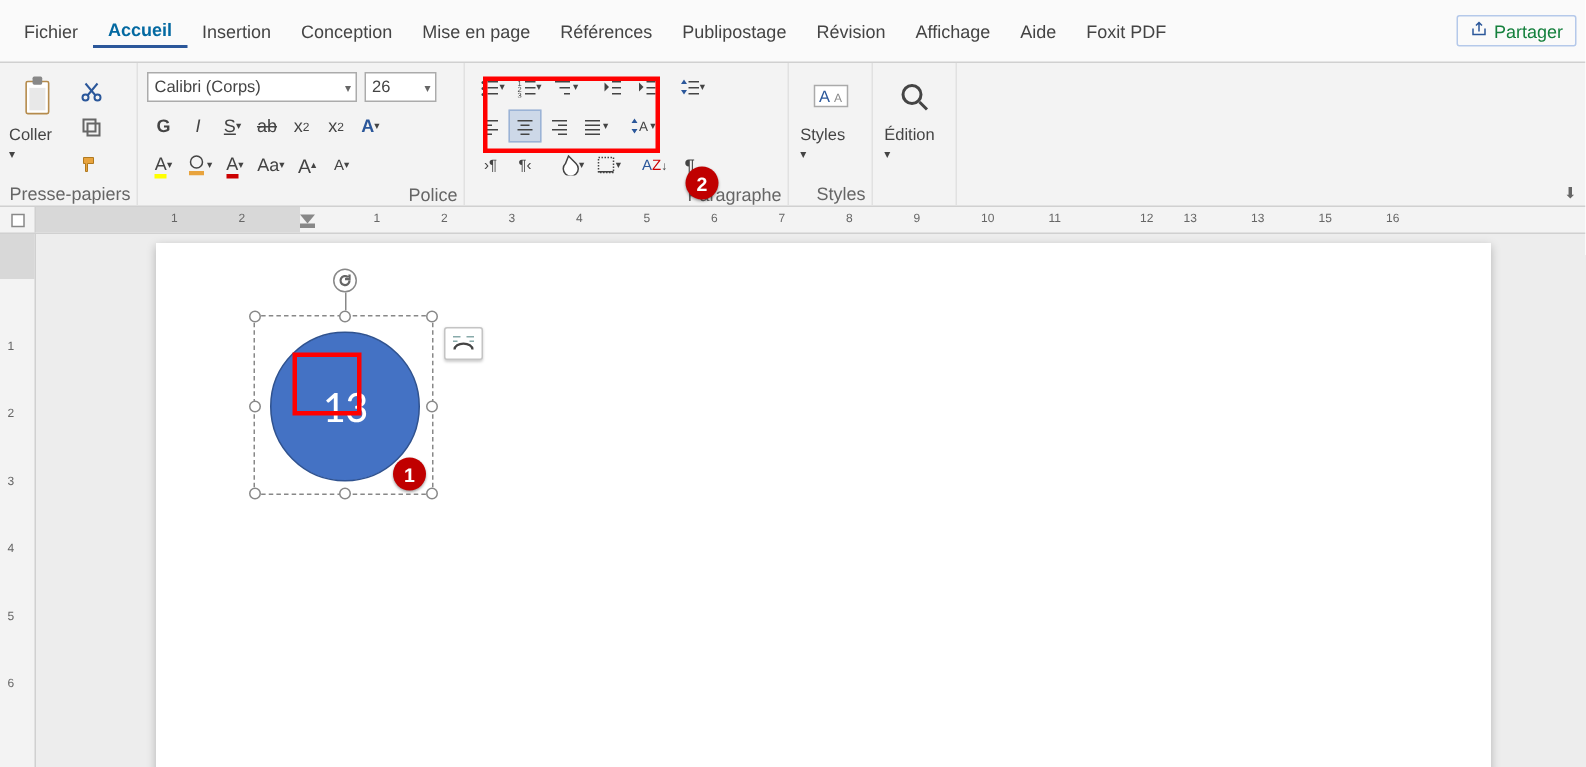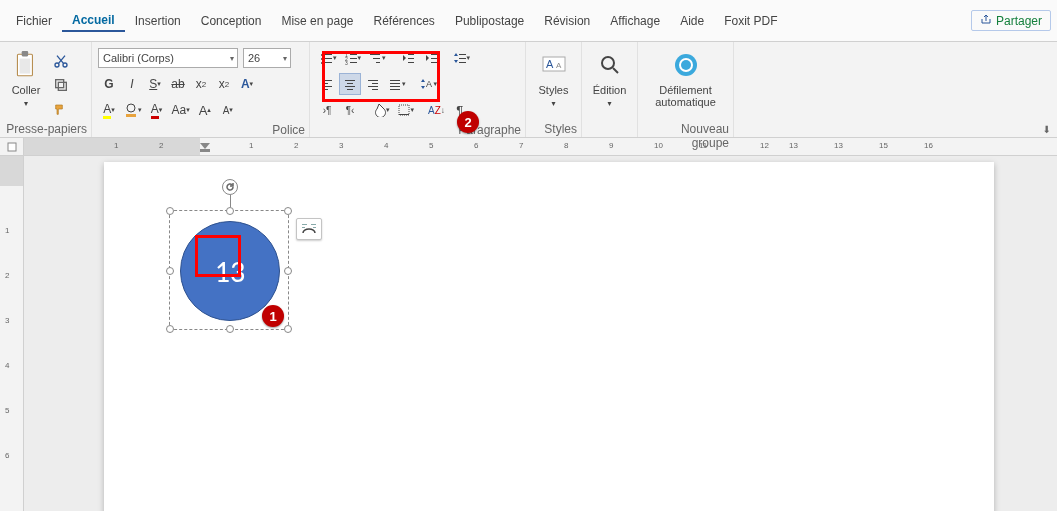--- a/index.html
+++ b/index.html
@@ -9,21 +9,21 @@
   .tab.active { border-bottom: 2px solid #2b579a; color: #0369a1; font-weight: 600; }
   .tab.format { color: #2b579a; margin-left: 6px; }
   .share { margin-left: auto; border: 1px solid #b5c9ea; padding: 2px 8px; border-radius: 2px; display: flex; align-items: center; gap: 4px; color: #15803d; cursor: pointer; }
   .ribbon { display: flex; background: #f3f3f3; border-bottom: 1px solid #d0d0d0; height: 96px; position: relative; }
   .group { border-right: 1px solid #e1e1e1; padding: 2px 4px 0; display: flex; flex-direction: column; }
   .group-body { flex: 1; display: flex; align-items: flex-start; gap: 2px; padding-top: 2px; }
   .group-label { text-align: right; font-size: 12px; color: #666; padding: 1px 0 2px; position: relative; height: 16px; line-height: 14px;}
   .btn { display: inline-flex; align-items: center; justify-content: center; min-width: 22px; height: 22px; cursor: pointer; border: 1px solid transparent; padding: 0 2px; }
   .big-btn { width: 44px; text-align: center; cursor: pointer; padding: 2px 2px 0; }
   .big-btn .icon-wrap { height: 34px; display: flex; align-items: center; justify-content: center; }
-  .big-btn .lbl { font-size: 11px; line-height: 12px; text-align: center; padding-top: 2px;}
+  .big-btn .lbl { font-size: 11px; line-height: 12px; text-align: left; padding-top: 2px;}
   .big-btn-wide { width: 74px; }
   .row { display: flex; align-items: center; gap: 1px; height: 24px;}
   .font-select { width: 140px; height: 20px; font-size: 11px; border: 1px solid #ababab; background: #fff; padding-left: 4px; display:flex; align-items:center; justify-content:space-between;}
   .size-select { width: 48px; height: 20px; font-size: 11px; border: 1px solid #ababab; background: #fff; margin-left: 4px; padding-left:4px; display:flex; align-items:center; justify-content:space-between;}
   .dd-arrow { font-size: 8px; color: #666; padding-right:3px;}
   .col { display: flex; flex-direction: column; gap: 0px; }
   .rulers-area { display: flex; height: 389px; }
   .vruler { width: 24px; background: #f3f3f3; border-right: 1px solid #d0d0d0; position: relative; font-size: 8px; color: #666; }
   .hruler-row { display:flex; height:18px; background:#f3f3f3; border-bottom:1px solid #d0d0d0;}
   .hruler-corner { width:24px; border-right:1px solid #d0d0d0; display:flex; align-items:center; justify-content:center;}
@@ -331,36 +331,20 @@
               <path d="M15 15l5 5"></path>
             </svg>
           </div>
         <div class="lbl"><span>Édition</span><br><span style="font-size:8px">▾</span></div>
       </div>
     </div>
     <div class="group-label">&nbsp;</div>
   </div>
 
 
-  <div class="group" style="width:96px">
-    <div class="group-body" style="justify-content:center">
-      <div class="big-btn big-btn-wide">
-        <div class="icon-wrap">
-            <svg width="26" height="26">
-              <circle cx="13" cy="13" r="11" fill="#3ba9dd"></circle>
-              <circle cx="13" cy="13" r="7" fill="#fff"></circle>
-              <circle cx="13" cy="13" r="5" fill="#3ba9dd"></circle>
-            </svg>
-          </div>
-        <div class="lbl" style="white-space:pre">Défilement
-automatique</div>
-      </div>
-    </div>
-    <div class="group-label">Nouveau groupe</div>
-  </div>
 
   <div class="ribbon-collapse">⬇</div>
 </div>
 
 <div class="red-box-2" style="left:322px; top:51px; width:118px; height:51px;"></div>
 <div class="callout" style="left:457px; top:111px;">
     <span>2</span>
   </div>
 
 <div class="hruler-row">

